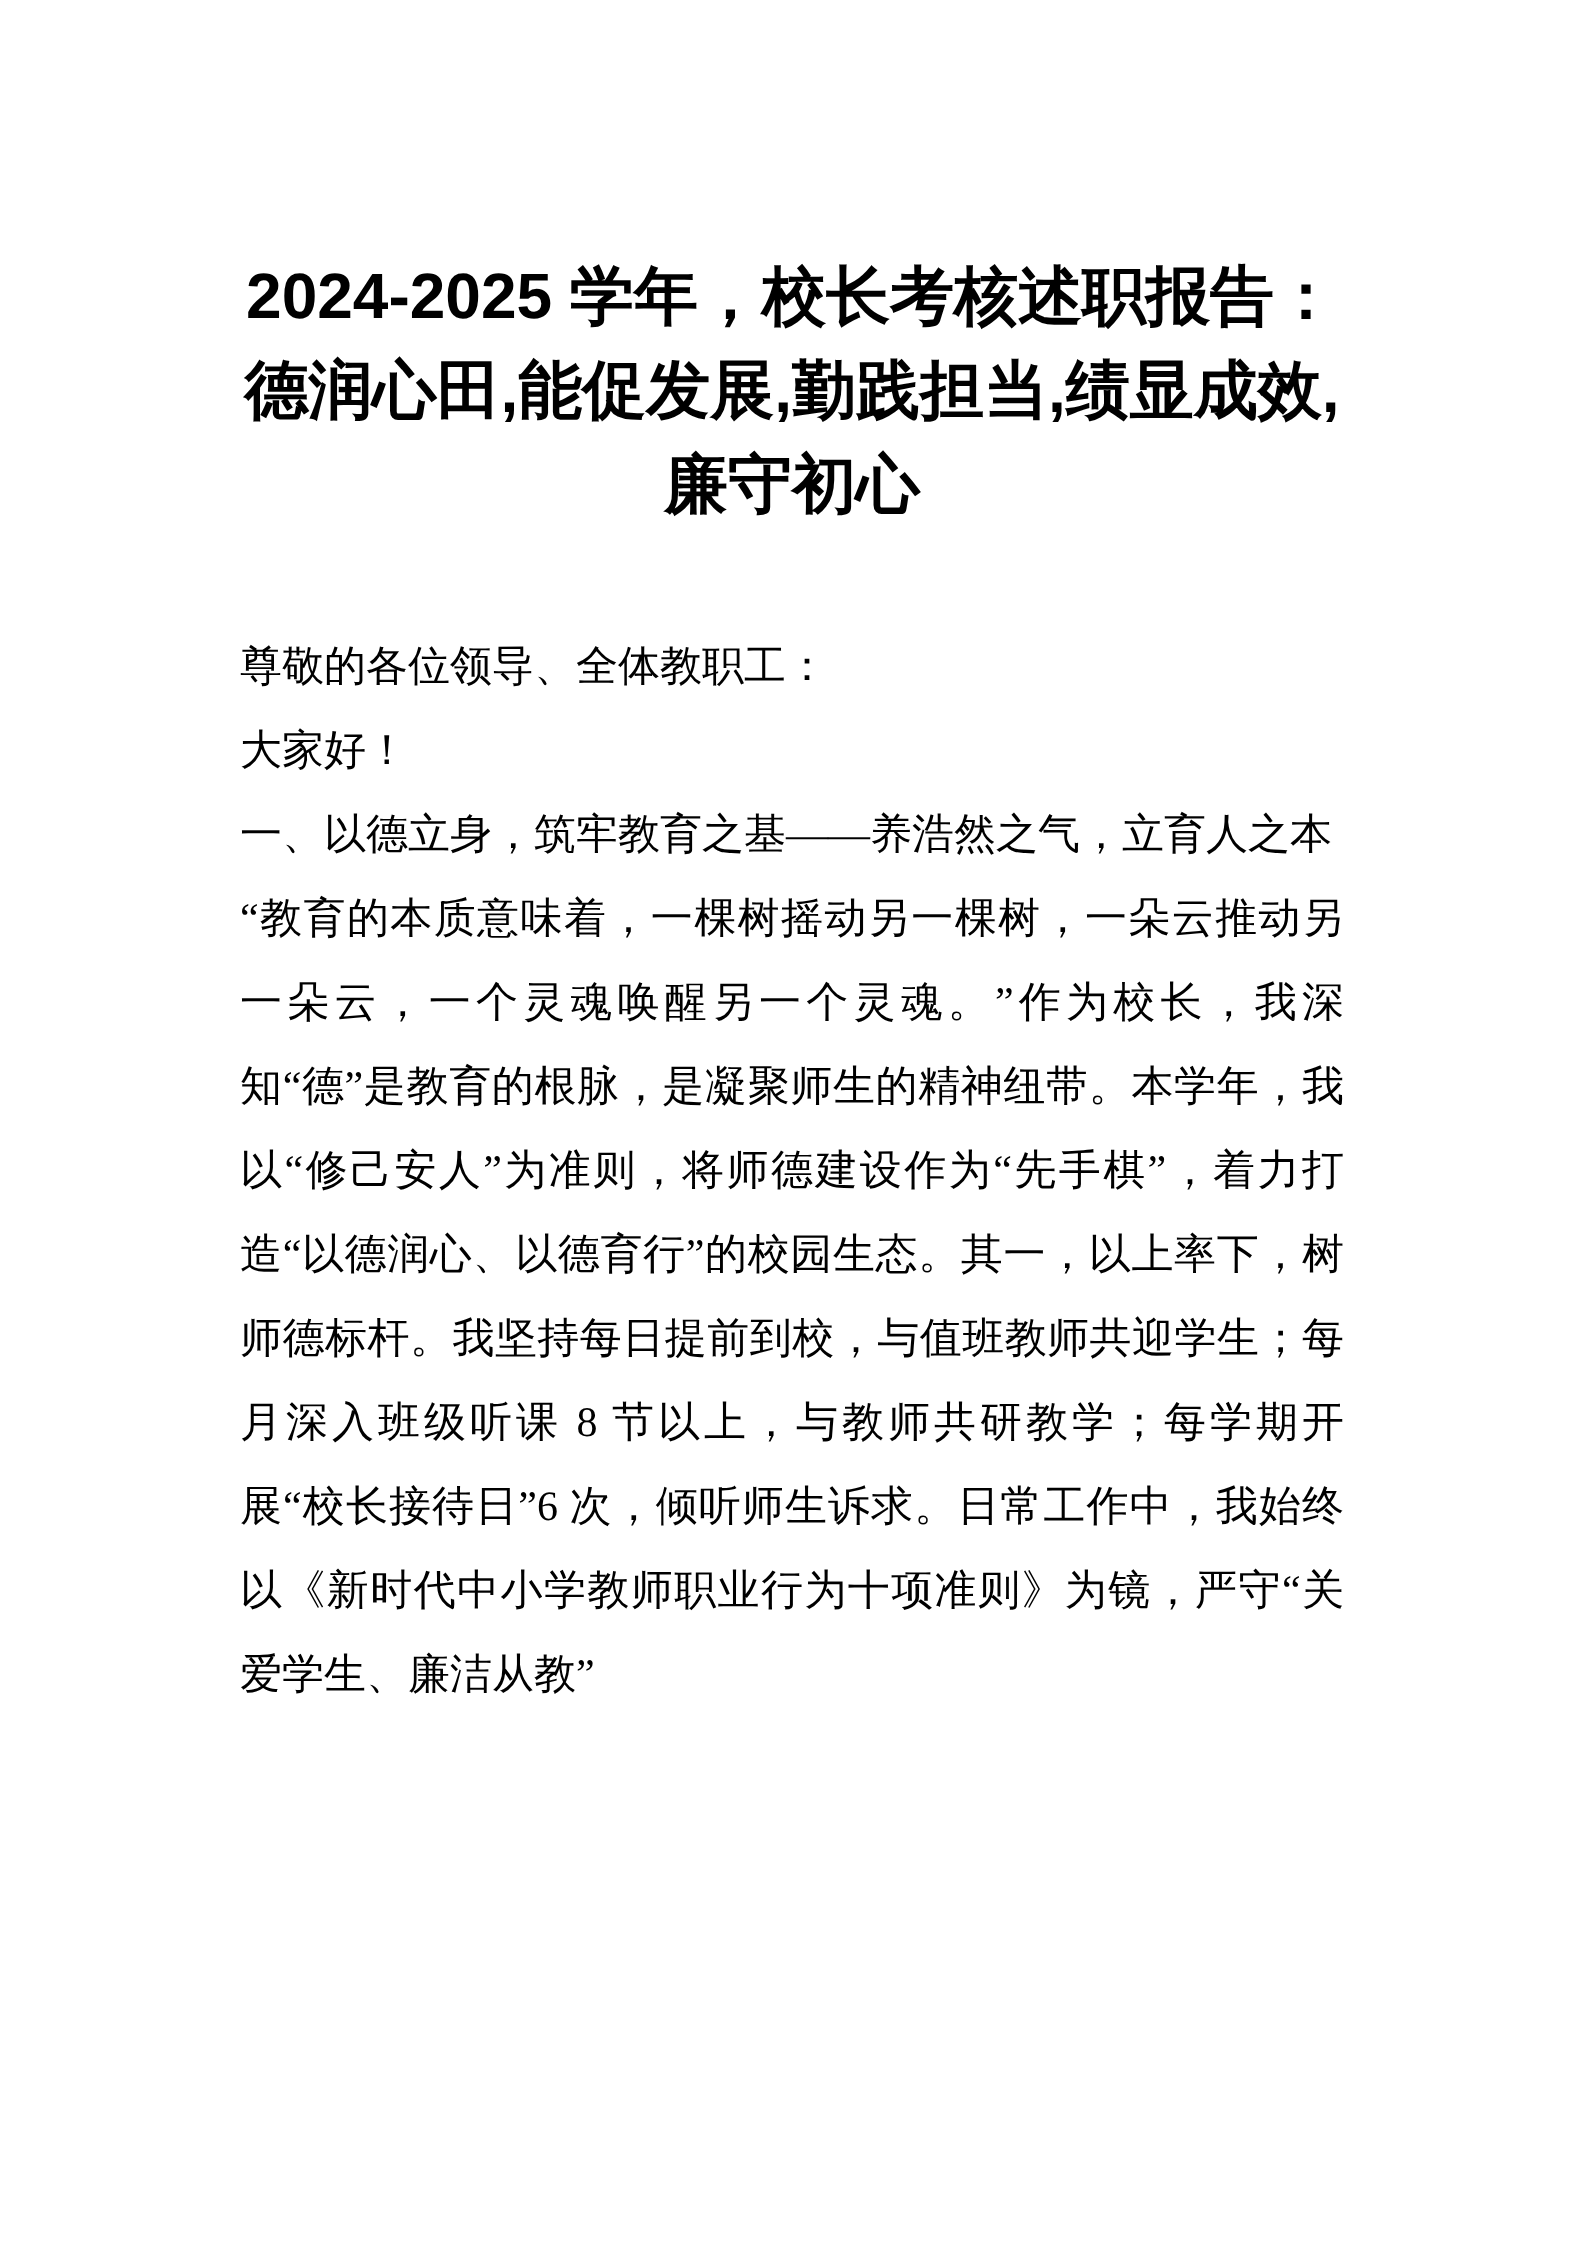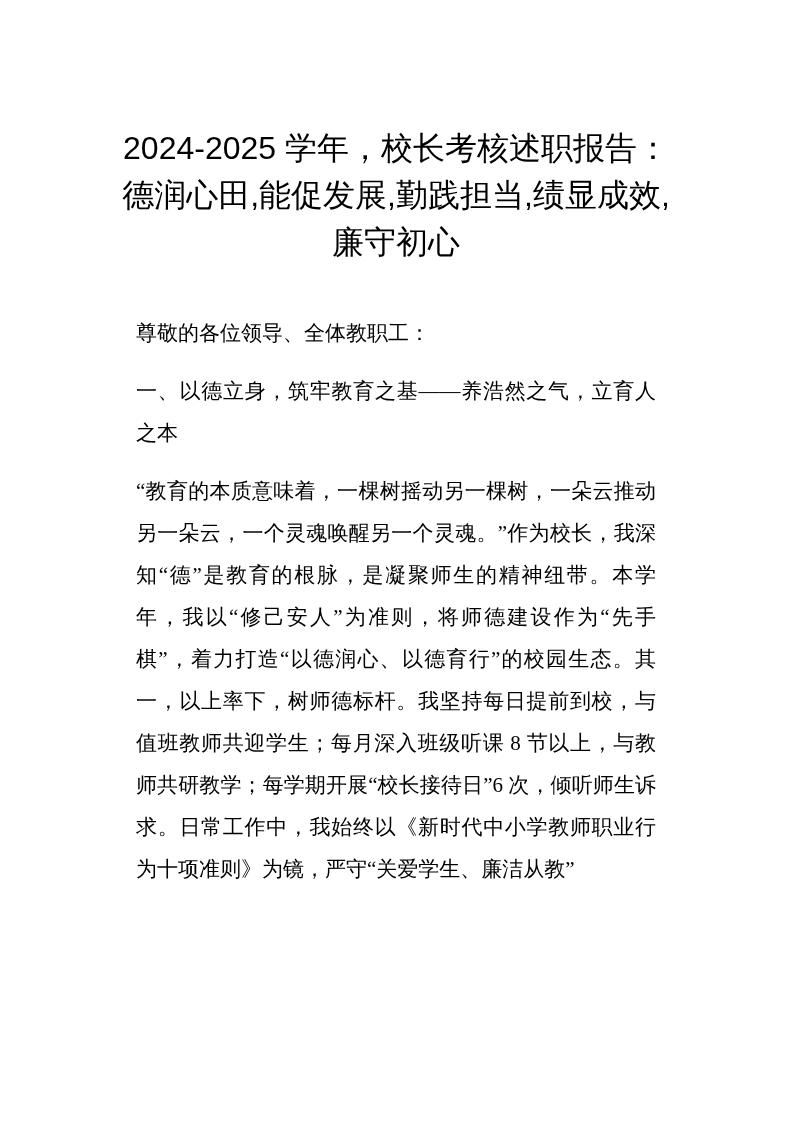--- a/index.html
+++ b/index.html
@@ -13,43 +13,44 @@
     height: 1122px;
     background: #ffffff;
     box-sizing: border-box;
     padding: 125px 121px 0 120px;
     overflow: hidden;
     color: #000000;
     font-family: "Liberation Serif", "DejaVu Serif", serif;
   }
   .doc-title {
     font-family: "Liberation Sans", "DejaVu Sans", sans-serif;
-    font-weight: 400;
+    font-weight: 700;
     font-size: 32px;
     line-height: 47px;
     text-align: center;
     color: #000000;
     margin: 0 0 46px 0;
   }
   .para {
     font-size: 21px;
     line-height: 42px;
-    margin: 16px;
+    margin: 0;
     text-align: justify;
     text-justify: inter-ideograph;
     word-break: break-all;
     color: #000000;
   }
 </style>
 </head>
 <body>
 
 <div class="page">
   <h1 class="doc-title">2024-2025 学年，校长考核述职报告：德润心田,能促发展,勤践担当,绩显成效,廉守初心</h1>
 
   <p class="para">尊敬的各位领导、全体教职工：</p>
 
+  <p class="para">大家好！</p>
 
 
   <p class="para">一、以德立身，筑牢教育之基——养浩然之气，立育人之本</p>
 
   <p class="para">“教育的本质意味着，一棵树摇动另一棵树，一朵云推动另一朵云，一个灵魂唤醒另一个灵魂。”作为校长，我深知“德”是教育的根脉，是凝聚师生的精神纽带。本学年，我以“修己安人”为准则，将师德建设作为“先手棋”，着力打造“以德润心、以德育行”的校园生态。其一，以上率下，树师德标杆。我坚持每日提前到校，与值班教师共迎学生；每月深入班级听课 8 节以上，与教师共研教学；每学期开展“校长接待日”6 次，倾听师生诉求。日常工作中，我始终以《新时代中小学教师职业行为十项准则》为镜，严守“关爱学生、廉洁从教”</p>
 </div>
 
 </body></html>

